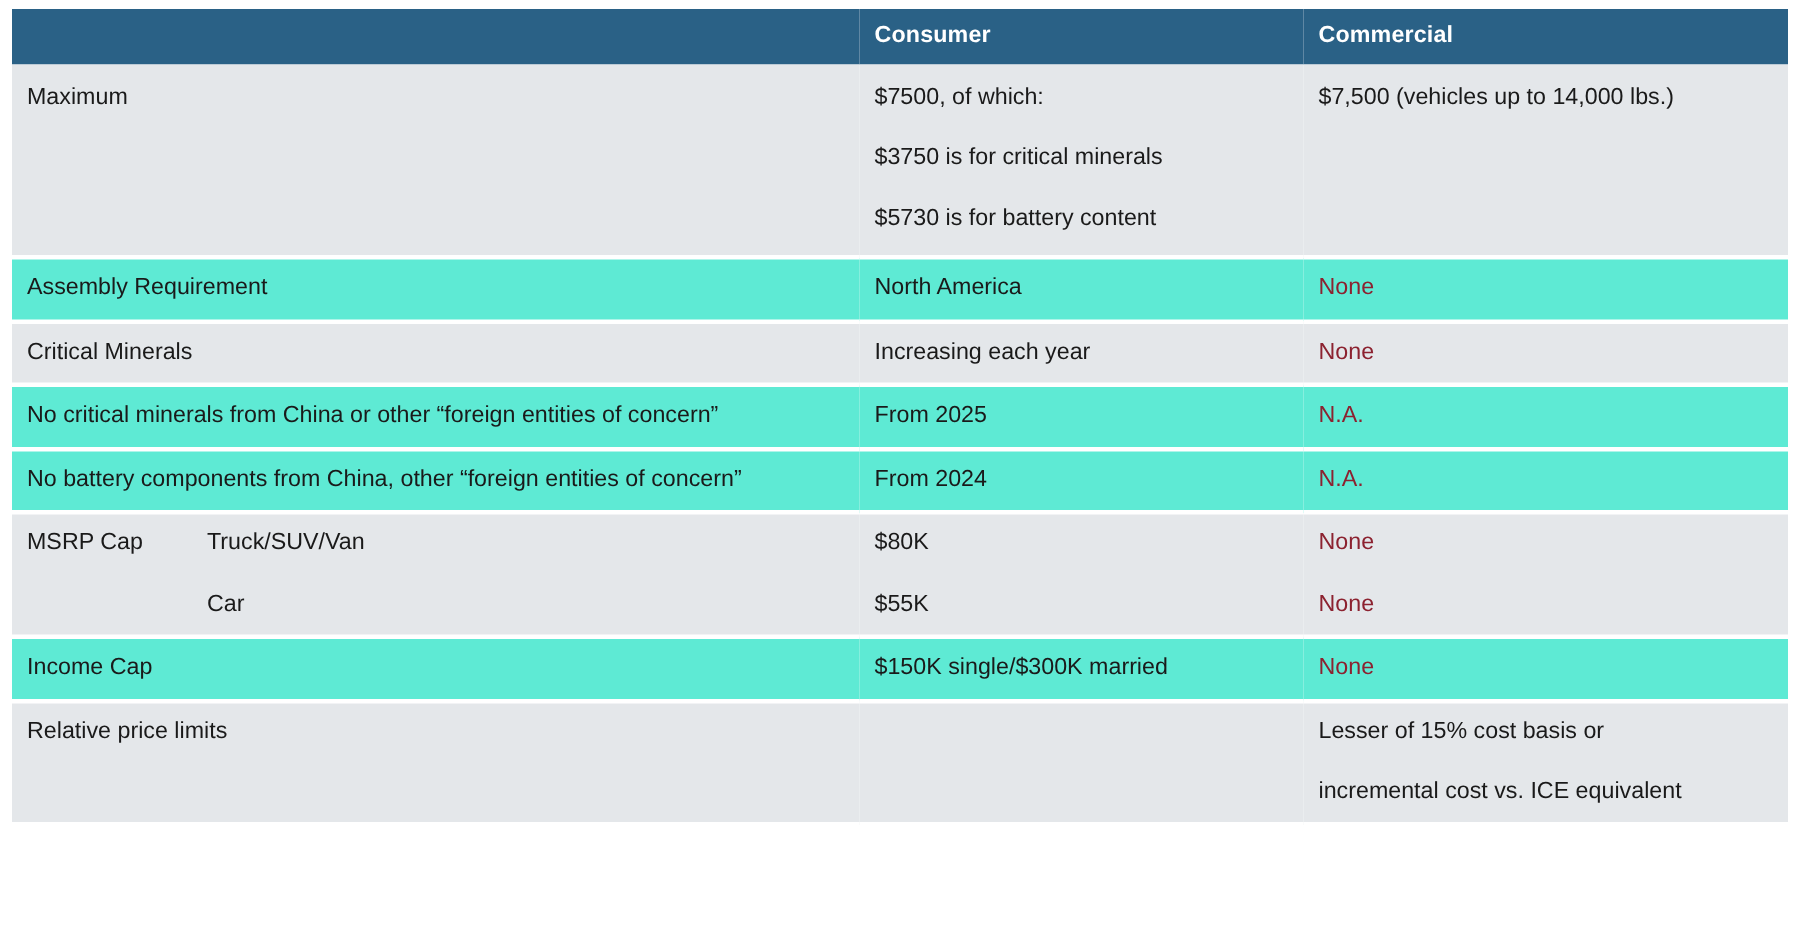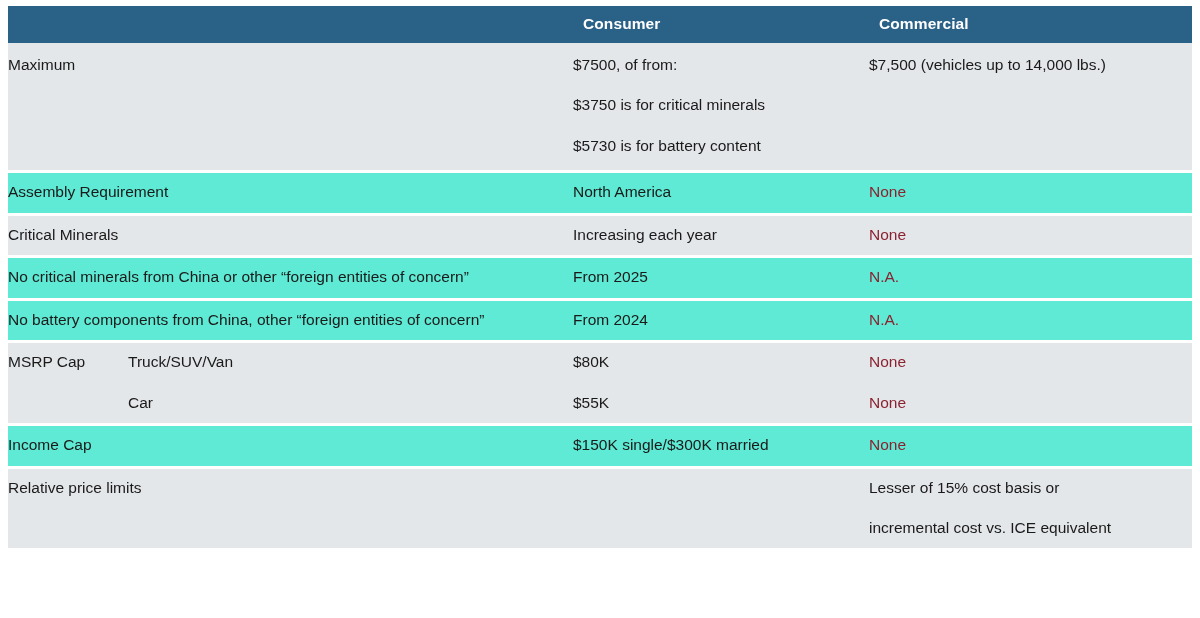--- a/index.html
+++ b/index.html
@@ -36,21 +36,21 @@
     text-align: left;
     font-size: 15.5px;
     padding: 9px 10px 10px 10px;
     vertical-align: middle;
     letter-spacing: 0.1px;
   }
   thead th.blank { background: #2a6186; }
 
   tbody td {
     vertical-align: top;
-    padding: 9px 10px 10px 0;
+    padding: 9px 10px 10px 10px;
     line-height: 1.32;
     border-bottom: 3px solid #ffffff;
   }
   tbody tr.shade td { background: #e4e7ea; }
   tbody tr.plain td { background: #5eead4; }
   .none-val { color: #8c2230; }
   .msrp-grid {
     display: grid;
     grid-template-columns: 120px 1fr;
     row-gap: 20px;
@@ -74,21 +74,21 @@
         <th class="blank"></th>
         <th>Consumer</th>
         <th>Commercial</th>
       </tr>
     </thead>
     <tbody>
 
       <tr class="shade tall">
         <td>Maximum</td>
         <td>
-          <span class="stack-line">$7500, of from:</span>
+          <span class="stack-line">$7500, of which:</span>
           <span class="stack-line">$3750 is for critical minerals</span>
           <span class="stack-line">$5730 is for battery content</span>
         </td>
         <td>$7,500 (vehicles up to 14,000 lbs.)</td>
       </tr>
 
       <tr class="plain">
         <td>Assembly Requirement</td>
         <td>North America</td>
         <td class="none-val">None</td>

